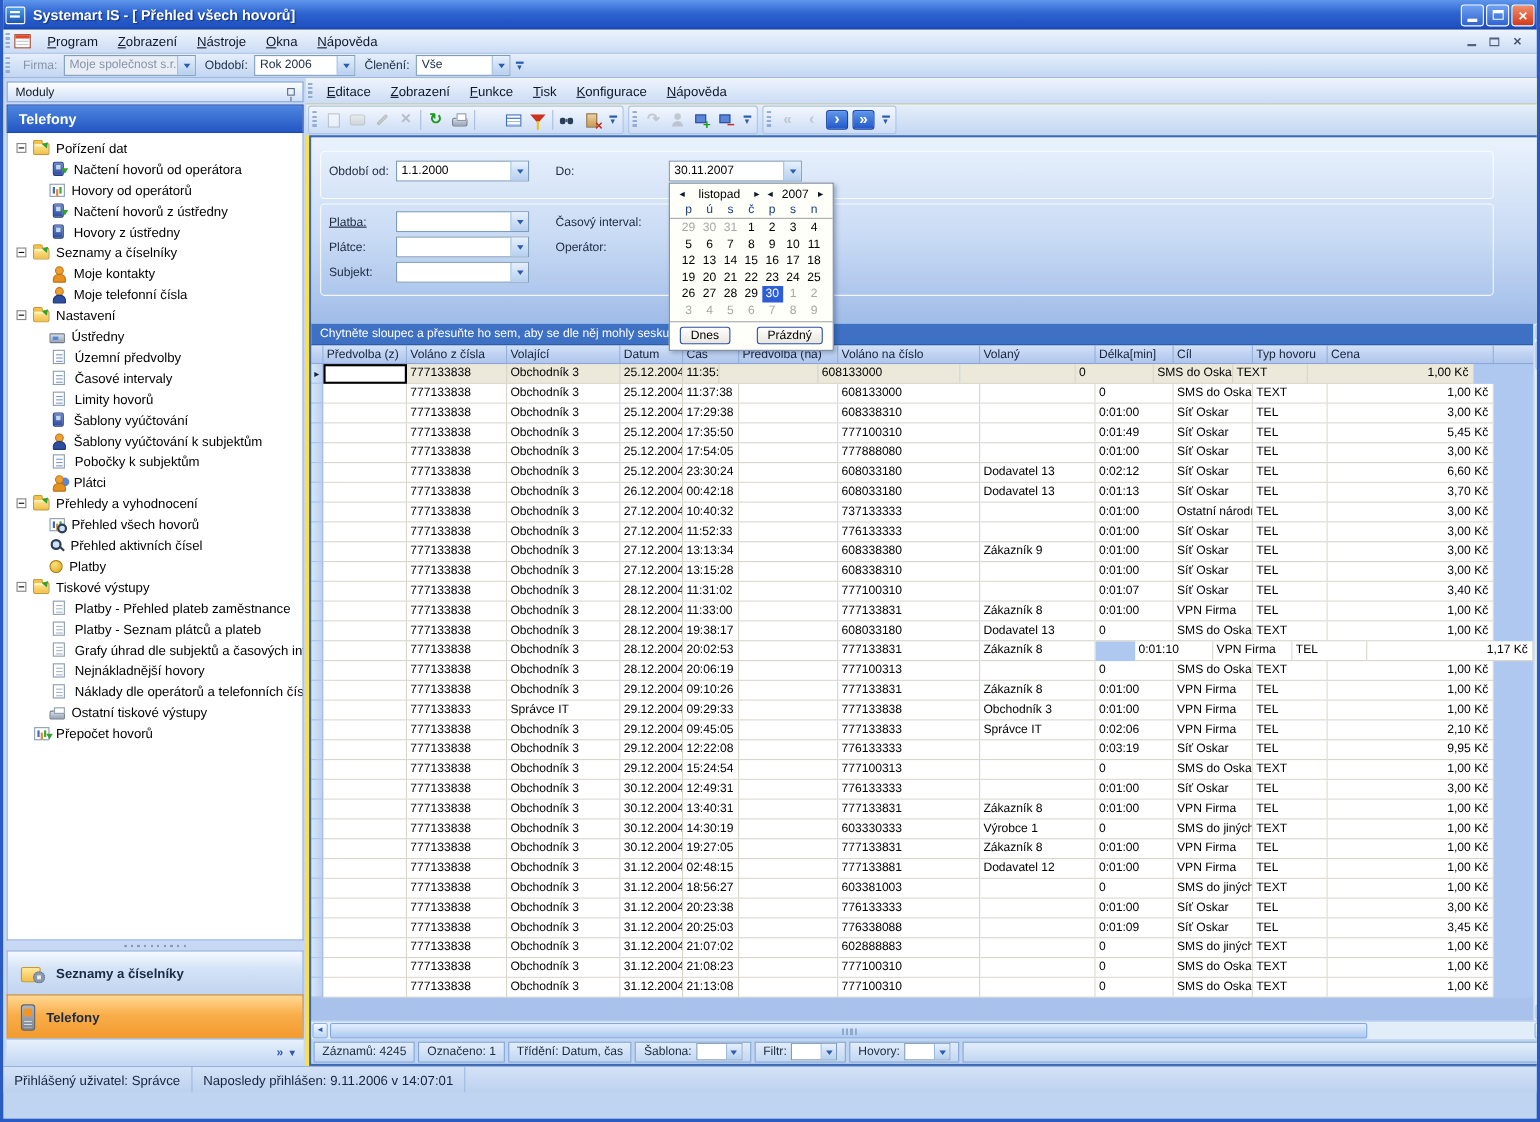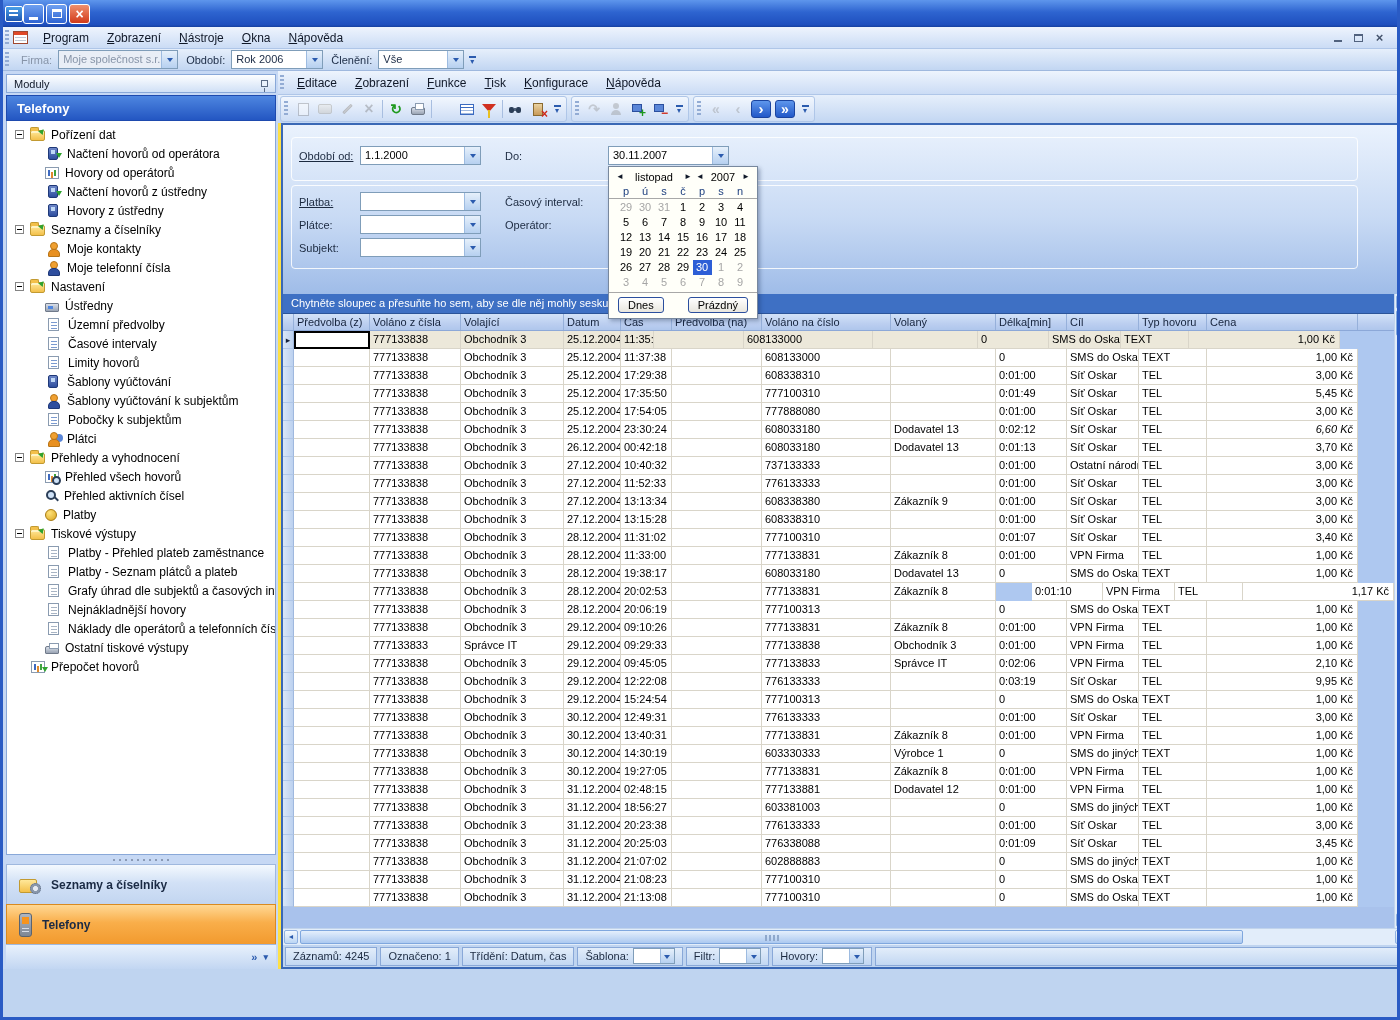--- a/index.html
+++ b/index.html
@@ -193,20 +193,21 @@
   .sbseg{height:100%;display:flex;align-items:center;padding:0 10px;border-right:1px solid #9FB8DE;white-space:nowrap;}
   .sbseg.fill{flex:1;border-right:none;}
 </style>
 </head>
 <body>
 
 <div id="app">
 
   <div id="titlebar">
     <span class="appico"></span>
+    <span id="title-text">Systemart IS - [ Přehled všech hovorů]</span>
     <span class="wbtns">
       <span class="wb">
           <span class="g-min"></span>
         </span>
       <span class="wb">
           <span class="g-max"></span>
         </span>
       <span class="wb close">
           <span class="g-x">×</span>
         </span>
@@ -492,21 +493,21 @@
             </span>
             <span class="ovf"><b></b>▾</span>
           </span>
         </div>
 
       <div id="frame">
         <div id="filterarea">
           <div class="gbox" style="left:8px;top:12px;width:1067px;height:44px;"></div>
           <div class="gbox" style="left:8px;top:60px;width:1067px;height:84px;"></div>
 
-          <span class="flab" style="left:16px;top:25px;text-decoration:underline;">Období od:</span>
+          <span class="flab" style="left:16px;top:25px;">Období od:</span>
           <span class="combo fcombo" style="left:77px;top:21px;">
             <span class="cv">1.1.2000</span>
               <span class="cb">
                 <i></i>
               </span>
           </span>
           <span class="flab" style="left:222px;top:25px;">Do:</span>
           <span class="combo fcombo" style="left:325px;top:21px;">
             <span class="cv">30.11.2007</span>
               <span class="cb">
@@ -707,21 +708,21 @@
                   <span class="c" style="width: 91px;">777133838</span>
                   <span class="c" style="width: 103px;">Obchodník 3</span>
                   <span class="c" style="width: 57px;">25.12.2004</span>
                   <span class="c" style="width: 51px;">23:30:24</span>
                   <span class="c" style="width: 90px;"></span>
                   <span class="c" style="width: 129px;">608033180</span>
                   <span class="c" style="width: 105px;">Dodavatel 13</span>
                   <span class="c" style="width: 71px;">0:02:12</span>
                   <span class="c" style="width: 72px;">Síť Oskar</span>
                   <span class="c" style="width: 68px;">TEL</span>
-                  <span class="c num" style="width: 151px; font-style: italic;">6,60 Kč</span>
+                  <span class="c num" style="width: 151px;">6,60 Kč</span>
                 </div>
                 <div class="r">
                   <span class="g" style="width: 11px;"></span>
                   <span class="c" style="width: 76px;"></span>
                   <span class="c" style="width: 91px;">777133838</span>
                   <span class="c" style="width: 103px;">Obchodník 3</span>
                   <span class="c" style="width: 57px;">26.12.2004</span>
                   <span class="c" style="width: 51px;">00:42:18</span>
                   <span class="c" style="width: 90px;"></span>
                   <span class="c" style="width: 129px;">608033180</span>
@@ -1166,13 +1167,18 @@
         </div>
         <div class="rtab" style="height:82px;">
           <span class="ic-note"></span>
           <span class="lbl">Poznámky</span>
         </div>
       </div>
     </div>
   </div>
 
 
+  <div id="statusbar">
+    <span class="sbseg">Přihlášený uživatel: Správce</span>
+    <span class="sbseg">Naposledy přihlášen: 9.11.2006 v 14:07:01</span>
+    <span class="sbseg fill"></span>
+  </div>
 </div>
 
 </body></html>

